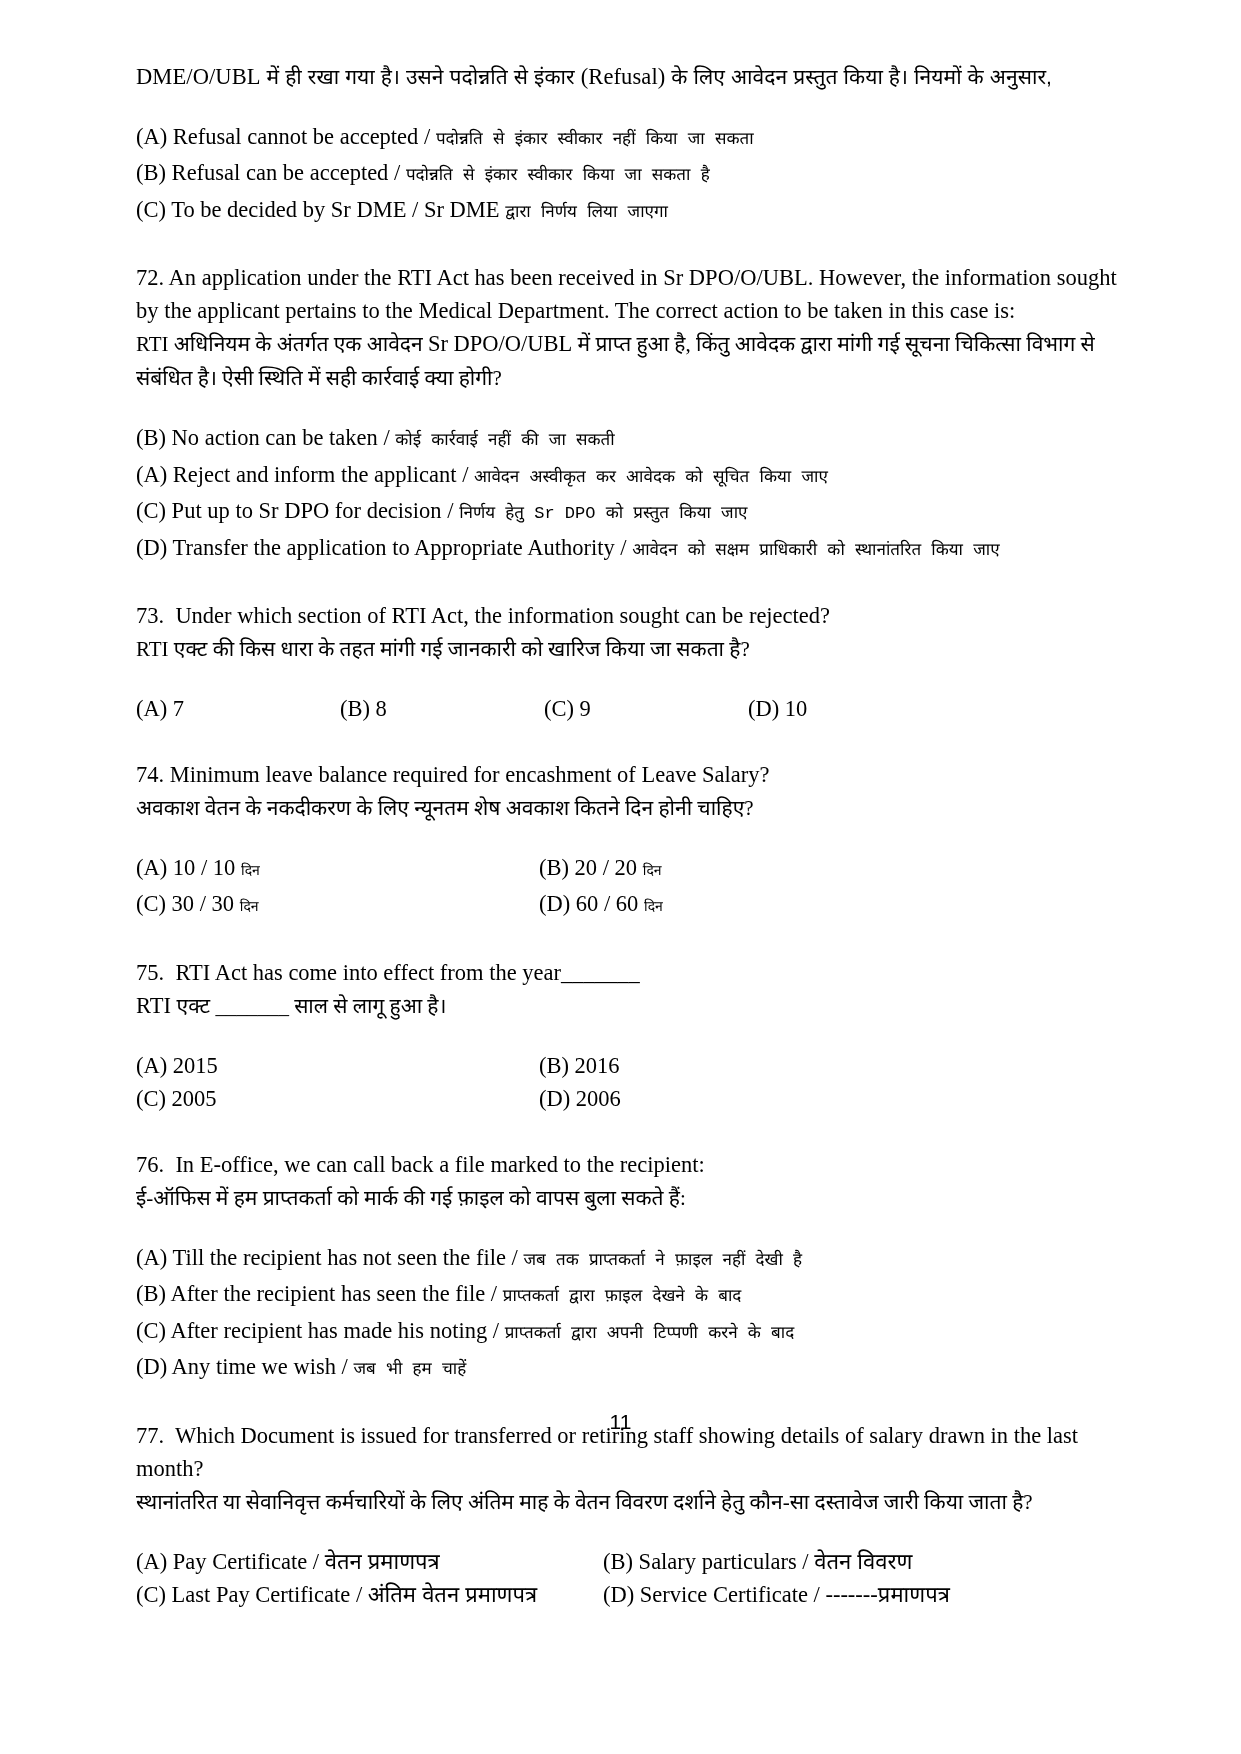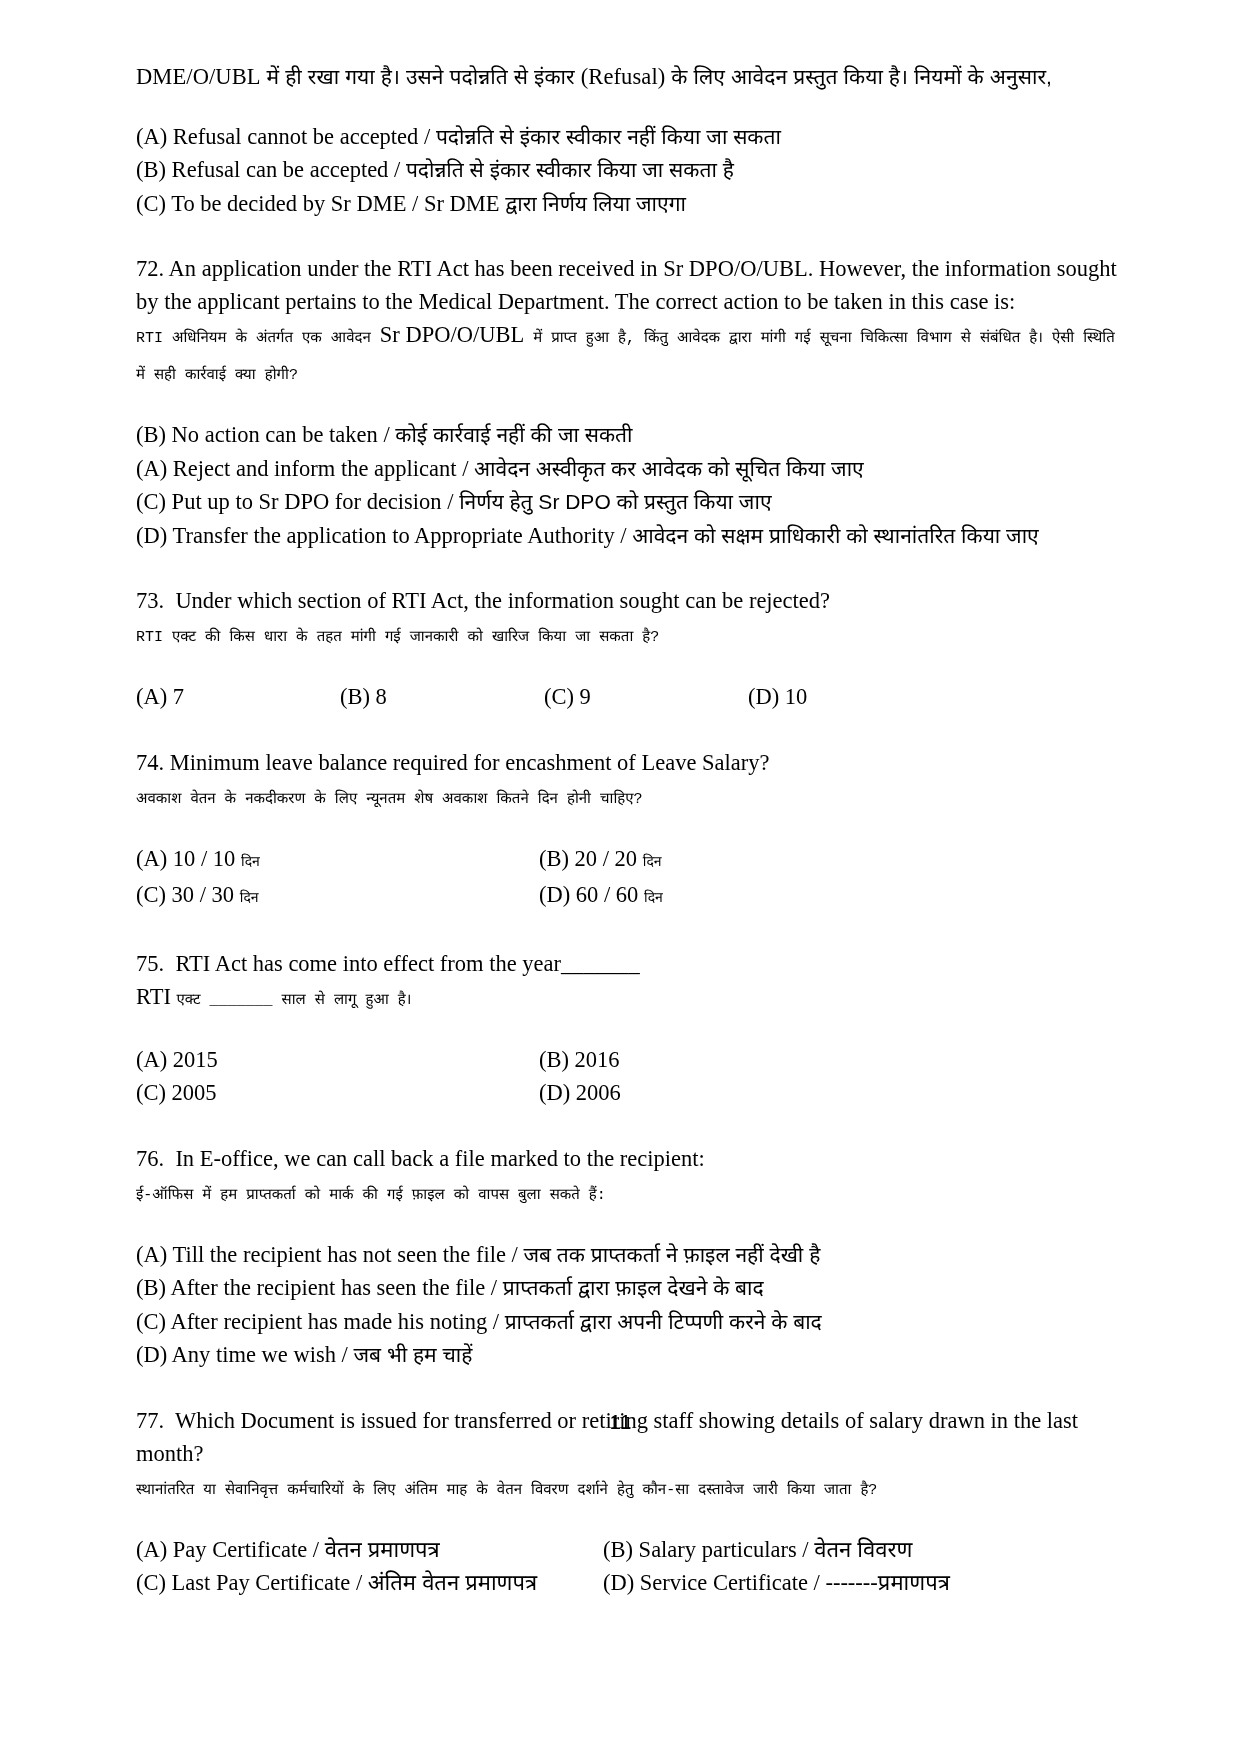--- a/index.html
+++ b/index.html
@@ -46,33 +46,33 @@
   .gap-md { height: 26px; }
   .gap-lg { height: 32px; }
 
   .qblock { margin: 0; }
 
   .qtext {
     font-size: 22.5px;
     line-height: 33px;
   }
   .qtext .dv {
+    font-family: Liberation Serif, serif;
+    font-size: 21px;
+  }
+
+  
+  .opts-stack .opt {
+    font-size: 22.5px;
+    line-height: 33.5px;
+    white-space: normal;
+  }
+  .opts-stack .opt .dv {
     font-family: Liberation Mono, monospace;
-    font-size: 15px;
-  }
-
-  
-  .opts-stack .opt {
-    font-size: 22.5px;
-    line-height: 33.5px;
-    white-space: normal;
-  }
-  .opts-stack .opt .dv {
-    font-family: Liberation Sans, sans-serif;
-    font-size: 21px;
+    font-size: 17px;
   }
 
   .opts-row {
     display: flex;
     flex-direction: row;
     font-size: 22.5px;
     line-height: 33.5px;
   }
   .opts-row .cell {
     font-size: 22.5px;

